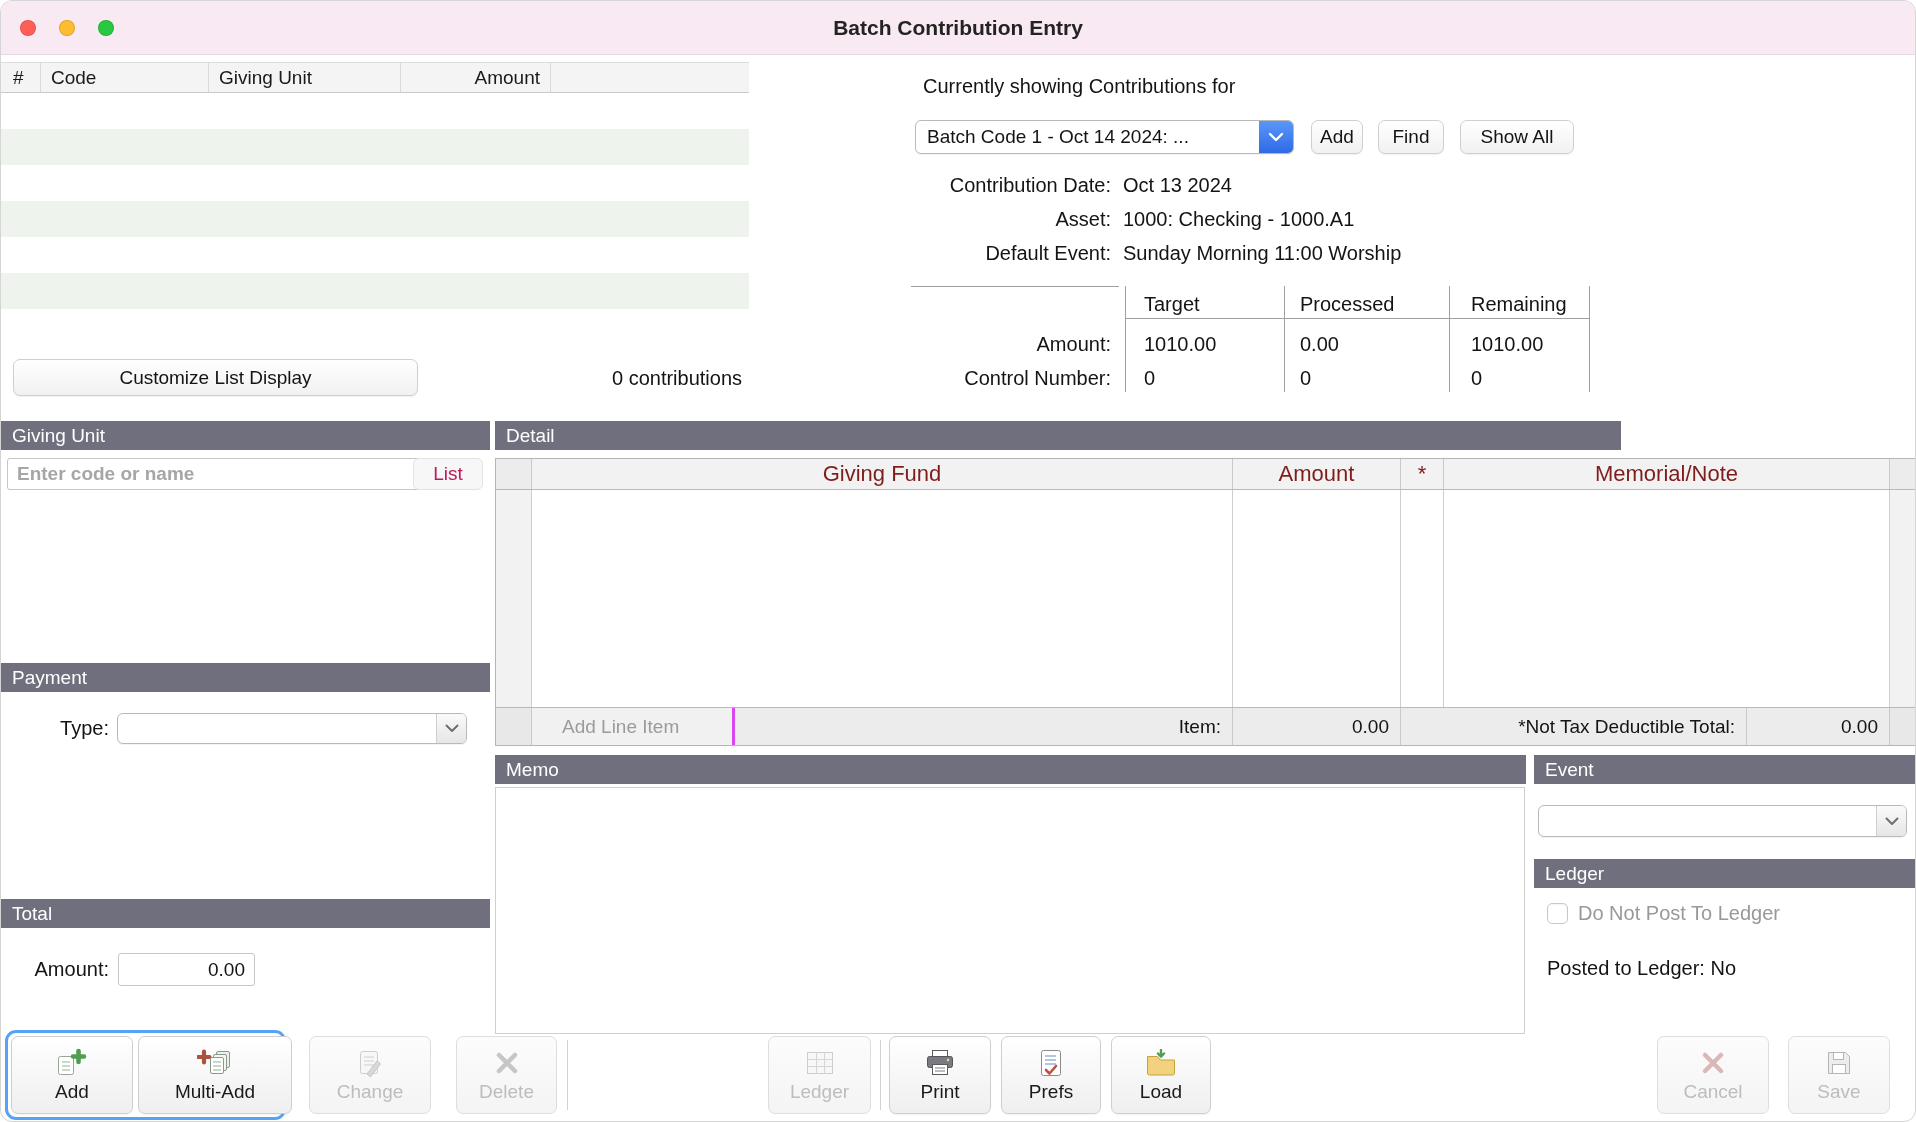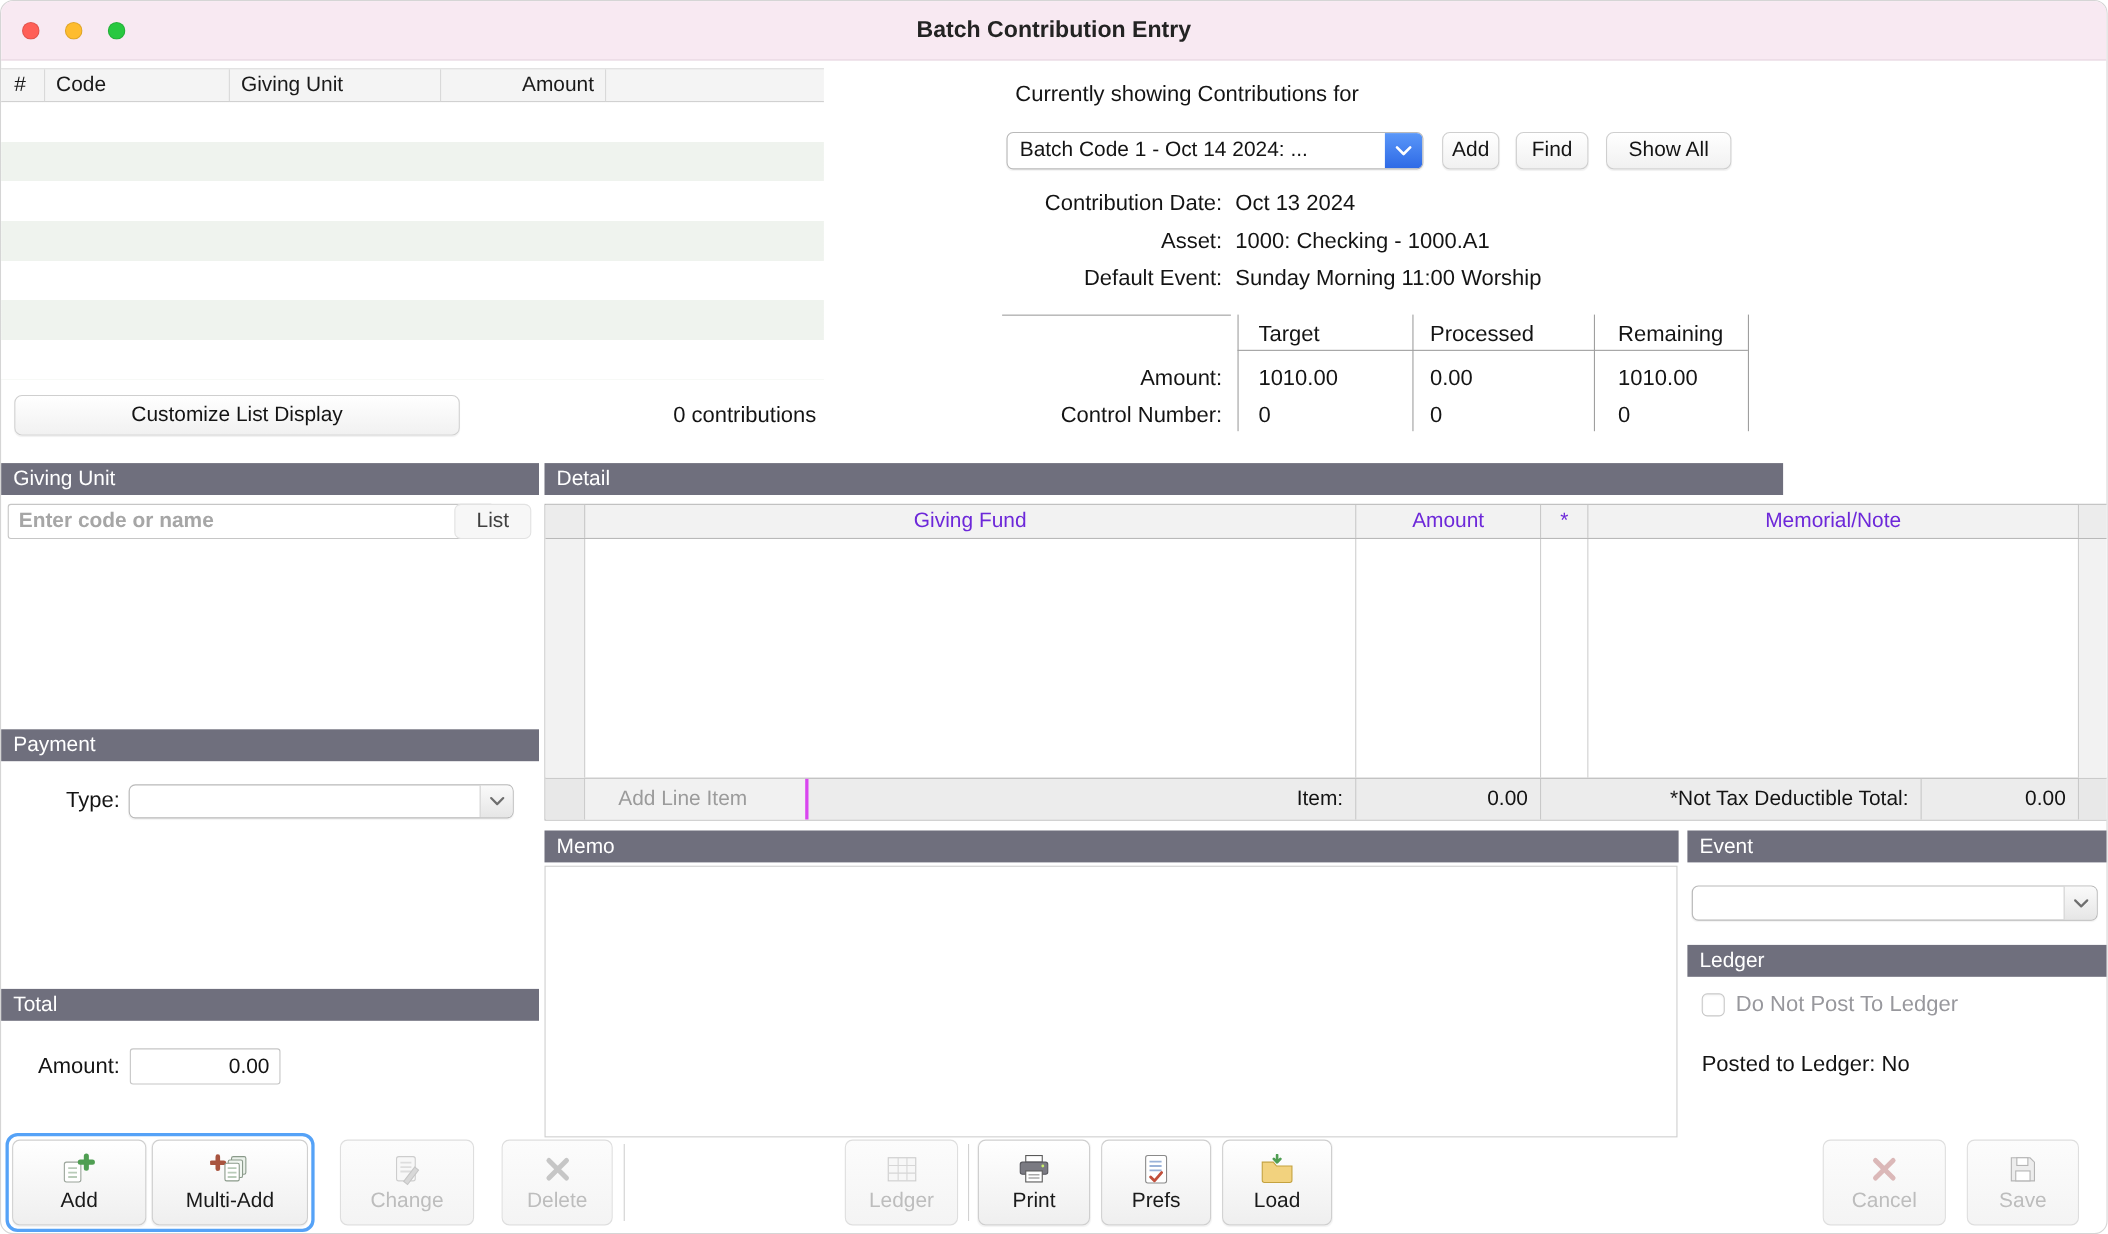--- a/index.html
+++ b/index.html
@@ -34,26 +34,26 @@
   .sval{font-size:20px;color:#141414;height:30px;line-height:30px;}
   .hline{height:1px;background:#9f9f9f;}
   .vline{width:1px;background:#9f9f9f;}
 
   
   .bar{height:29px;background:#6f6f7d;color:#ffffff;font-size:19px;display:flex;align-items:center;padding-left:11px;}
 
   
   .text-input{border:1px solid #c6c6c6;border-radius:3px;font-size:19px;font-family:inherit;padding:0 9px;color:#141414;background:#fff;}
   .text-input::placeholder{color:#a6a6a6;}
-  .list-btn{background:#f7f7f7;border:1px solid #e2e2e2;border-radius:6px;font-size:19px;color:#404040;font-family:inherit;}
+  .list-btn{background:#f7f7f7;border:1px solid #e2e2e2;border-radius:6px;font-size:19px;color:#be185d;font-family:inherit;}
 
   
   .dtable{border:1px solid #b5b5b5;background:#fff;}
   .dhead{display:flex;height:31px;background:#f2f2f2;border-bottom:1px solid #b9b9b9;}
-  .dhc{display:flex;align-items:center;justify-content:center;font-size:19px;color:#6d28d9;border-right:1px solid #c9c9c9;height:100%;}
+  .dhc{display:flex;align-items:center;justify-content:center;font-size:22px;color:#7f1d1d;border-right:1px solid #c9c9c9;height:100%;}
   .dhc.strip{background:#ececec;}
   .dhc.last{border-right:none;}
   .dbody{display:flex;height:217px;background:#ffffff;}
   .dbc{height:100%;border-right:1px solid #cfcfcf;}
   .dbc.strip{background:#f2f2f2;}
   .dbc.last{border-right:none;}
   .dfoot{display:flex;height:38px;background:#ececec;border-top:1px solid #b9b9b9;}
   .dfc{display:flex;align-items:center;font-size:19px;color:#141414;height:100%;border-right:1px solid #c9c9c9;}
   .dfc.right{justify-content:flex-end;padding-right:11px;}
   .dfc.addline{color:#9b9b9b;padding-left:30px;background:#f1f1f1;border-right:3px solid #d946ef;}
@@ -225,21 +225,21 @@
     <span class="ticon">
       <svg width="32" height="30" viewBox="0 0 32 30">
           <rect x="2.5" y="8.5" width="15" height="18" rx="2" fill="#ffffff" stroke="#9aa49a"></rect>
           <path d="M6 14h8M6 18h8M6 22h8" stroke="#b9ccb9" stroke-width="1.6"></path>
           <path d="M22.5 3v11M17 8.5h11" stroke="#4f9e52" stroke-width="4.6" stroke-linecap="round"></path>
         </svg>
     </span>
     <span class="tlbl">Add</span>
   </button>
 
-  <button class="abs tool-btn" style="left:137px;width:142px">
+  <button class="abs tool-btn" style="left:137px;width:154px">
     <span class="ticon">
       <svg width="36" height="30" viewBox="0 0 36 30">
           <path d="M7 3.5v11M1.5 9h11" stroke="#a8543f" stroke-width="4.2" stroke-linecap="round"></path>
           <rect x="19.5" y="3.5" width="13" height="16" rx="1.5" fill="#eaf1ea" stroke="#8a9a8a"></rect>
           <rect x="16.5" y="6.5" width="13" height="16" rx="1.5" fill="#f2f7f2" stroke="#8a9a8a"></rect>
           <rect x="13.5" y="9.5" width="13" height="16" rx="1.5" fill="#ffffff" stroke="#8a9a8a"></rect>
           <path d="M16 14h8M16 18h8M16 22h8" stroke="#b9ccb9" stroke-width="1.6"></path>
         </svg>
     </span>
     <span class="tlbl">Multi-Add</span>

